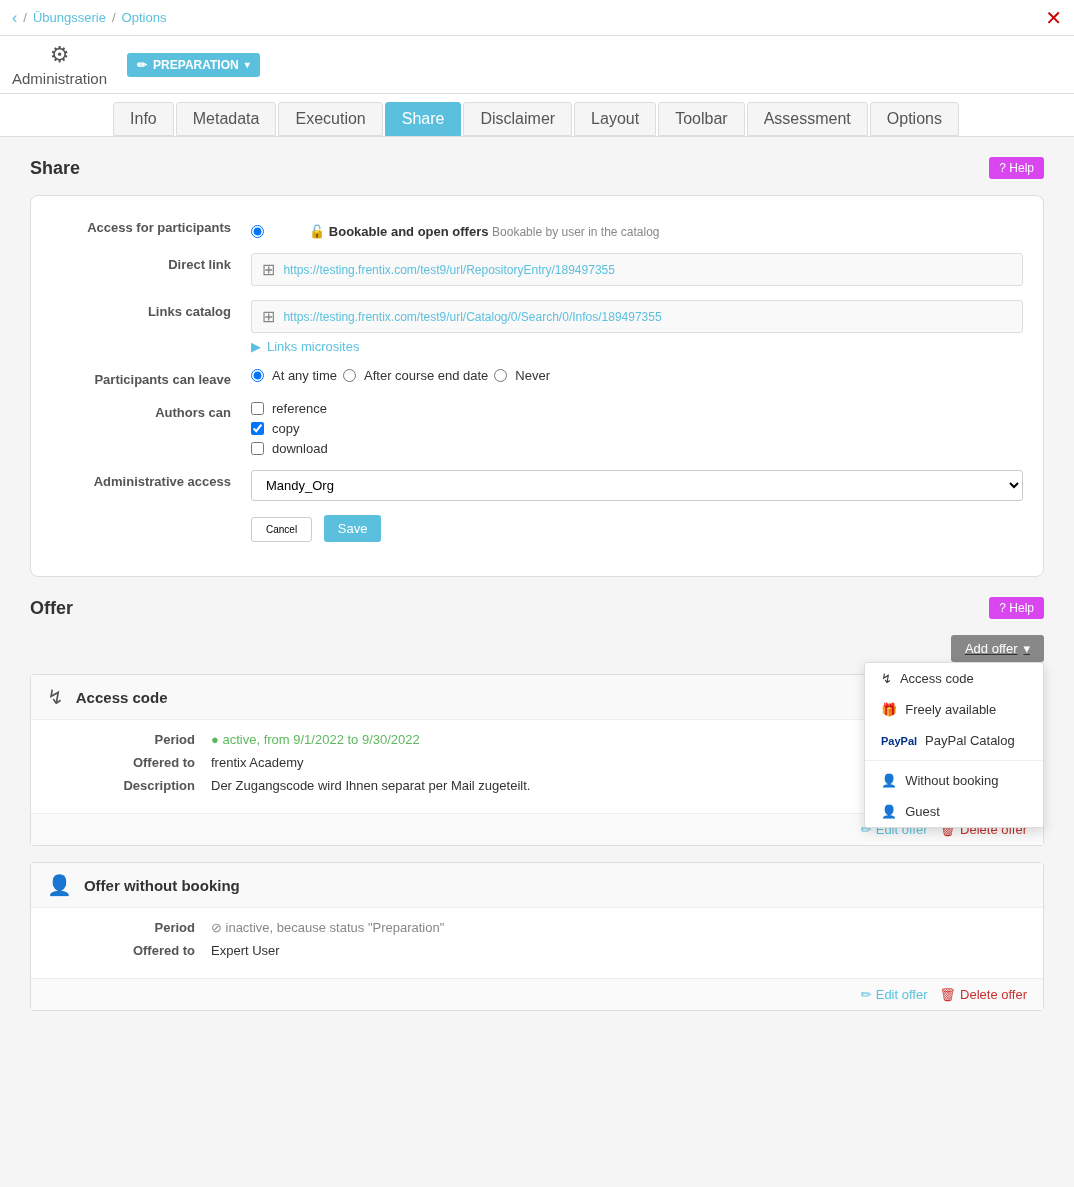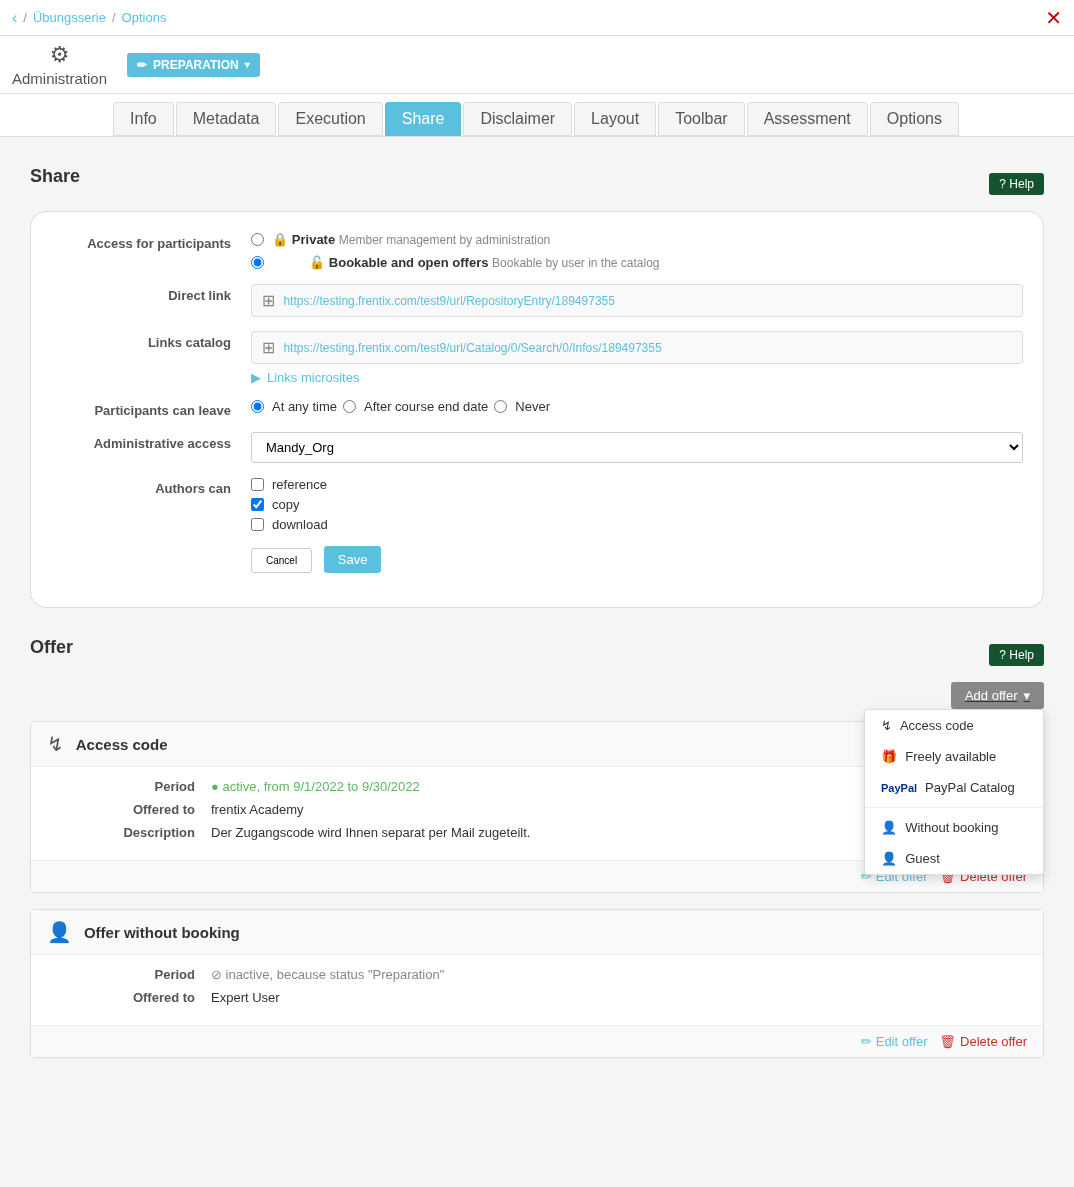--- a/index.html
+++ b/index.html
@@ -55,26 +55,26 @@
     
     .main-content { padding: 20px 30px; background: #f5f5f5; }
 
     
     .section-header {
       display: flex; align-items: center; justify-content: space-between;
       margin-bottom: 16px;
     }
     .section-title { font-size: 18px; font-weight: bold; color: #333; }
     .help-btn {
-      background: #14532d; color: #fff; border: none; border-radius: 3px;
-      padding: 4px 10px; font-size: 12px; cursor: pointer; margin-top: 16px;
-    }
-
-    
-    .form-panel { background: #fff; border: 1px solid #ddd; border-radius: 16px; padding: 20px; margin-bottom: 20px; margin-top: 16px; }
+      background: #d946ef; color: #fff; border: none; border-radius: 3px;
+      padding: 4px 10px; font-size: 12px; cursor: pointer;
+    }
+
+    
+    .form-panel { background: #fff; border: 1px solid #ddd; border-radius: 8px; padding: 20px; margin-bottom: 20px; margin-top: 16px; }
     .form-row {
       display: flex; margin-bottom: 14px; align-items: flex-start;
     }
     .form-label {
       width: 200px; min-width: 200px; font-weight: bold; padding-top: 4px;
       text-align: right; padding-right: 20px; color: #555;
     }
     .form-control { flex: 1; }
 
     
@@ -217,28 +217,20 @@
   <div class="section-header">
     <span class="section-title">Share</span>
     <button class="help-btn">? Help</button>
   </div>
 
   <div class="form-panel">
 
     <div class="form-row">
       <div class="form-label">Access for participants</div>
       <div class="form-control">
-        <div class="radio-item">
-          <input type="radio" name="access" id="private" style="">
-          <label for="private">
-            <span class="lock-icon">🔒</span>
-            <span class="label-private">Private</span>
-            <span class="label-desc">Member management by administration</span>
-          </label>
-        </div>
         <div class="radio-item" style="margin-top:8px;gap:45px;">
           <input type="radio" name="access" id="bookable" checked="" style="">
           <label for="bookable">
             <span class="lock-icon">🔓</span>
             <span class="label-private">Bookable and open offers</span>
             <span class="label-desc">Bookable by user in the catalog</span>
           </label>
         </div>
       </div>
     </div>
@@ -281,43 +273,43 @@
           </div>
           <div class="radio-item">
             <input type="radio" name="leave" id="never" style="">
             <label for="never">Never</label>
           </div>
         </div>
       </div>
     </div>
 
     <div class="form-row">
+      <div class="form-label">Authors can</div>
+      <div class="form-control">
+        <div class="check-item">
+          <input type="checkbox" id="reference" style="">
+          <label for="reference">reference</label>
+        </div>
+        <div class="check-item" style="margin-top:5px;">
+          <input type="checkbox" id="copy" checked="" style="">
+          <label for="copy">copy</label>
+        </div>
+        <div class="check-item" style="margin-top:5px;">
+          <input type="checkbox" id="download" style="">
+          <label for="download">download</label>
+        </div>
+      </div>
+    </div>
+
+    <div class="form-row">
       <div class="form-label">Administrative access</div>
       <div class="form-control">
         <select class="form-select">
           <option>Mandy_Org</option>
         </select>
-      </div>
-    </div>
-
-    <div class="form-row">
-      <div class="form-label">Authors can</div>
-      <div class="form-control">
-        <div class="check-item">
-          <input type="checkbox" id="reference" style="">
-          <label for="reference">reference</label>
-        </div>
-        <div class="check-item" style="margin-top:5px;">
-          <input type="checkbox" id="copy" checked="" style="">
-          <label for="copy">copy</label>
-        </div>
-        <div class="check-item" style="margin-top:5px;">
-          <input type="checkbox" id="download" style="">
-          <label for="download">download</label>
-        </div>
       </div>
     </div>
 
     <div class="form-row">
       <div class="form-label"></div>
       <div class="form-control">
         <button class="btn-cancel">Cancel</button>
         <button class="btn-save">Save</button>
       </div>
     </div>

